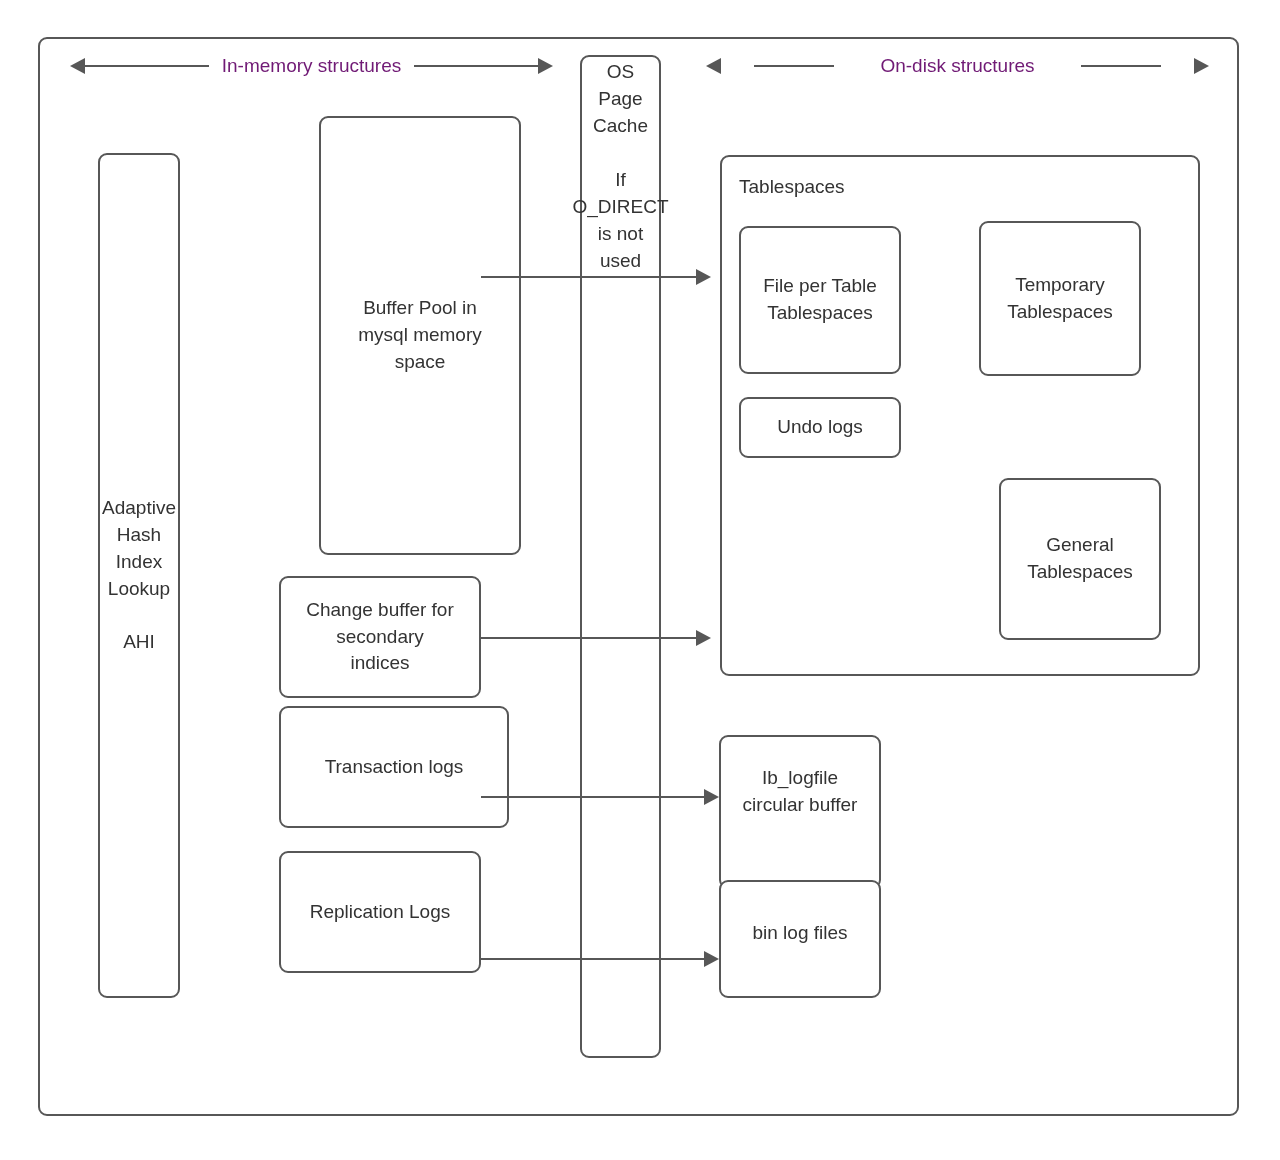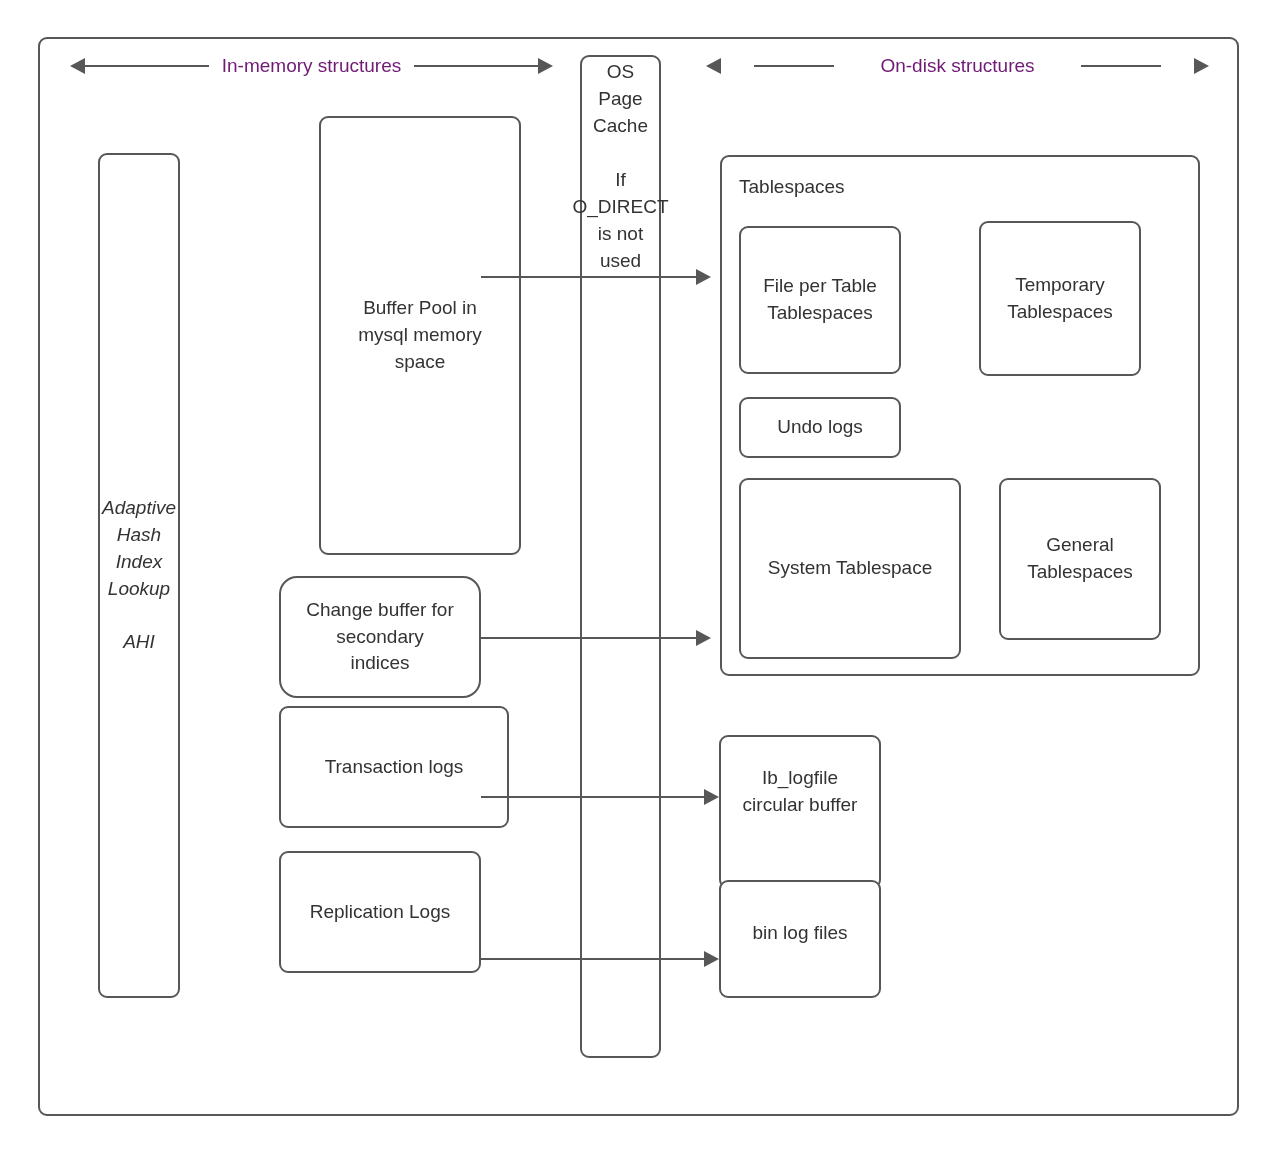--- a/index.html
+++ b/index.html
@@ -91,23 +91,23 @@
   }
   .conn .chead {
     width: 0; height: 0;
     flex: 0 0 auto;
     border-top: 8px solid transparent;
     border-bottom: 8px solid transparent;
     border-left: 15px solid #575757;
   }
   
   #ahi-box            { left: 98px;  top: 153px;  width: 82px;  height: 845px; align-items: center; }
-  #ahi-box .txt       { position: relative; top: 0; font-style: italic; }
+  #ahi-box .txt       { position: relative; top: 0; }
   #buffer-pool-box    { left: 279px; top: 116px;  width: 202px; height: 439px; margin-left: 40px; }
-  #change-buffer-box  { left: 279px; top: 576px;  width: 202px; height: 122px; border-radius: 18px; }
+  #change-buffer-box  { left: 279px; top: 576px;  width: 202px; height: 122px; }
   #transaction-logs-box { left: 279px; top: 706px; width: 230px; height: 122px; }
   #replication-logs-box { left: 279px; top: 851px; width: 202px; height: 122px; }
   #os-page-cache-box  { left: 580px; top: 55px;   width: 81px;  height: 1003px; align-items: flex-start; }
   #tablespaces-group  { left: 720px; top: 155px;  width: 480px; height: 521px;
                         align-items: flex-start; justify-content: flex-start;
                         padding: 17px 0 0 17px; }
   #tablespaces-group .grp-title { font-size: 19px; }
   #file-per-table-box { left: 739px; top: 226px;  width: 162px; height: 148px; }
   #temporary-ts-box   { left: 979px; top: 221px;  width: 162px; height: 155px; }
   #undo-logs-box      { left: 739px; top: 397px;  width: 162px; height: 61px; }
@@ -200,23 +200,20 @@
 
   <div class="box" id="temporary-ts-box">
     <span>Temporary
 Tablespaces</span>
   </div>
 
   <div class="box" id="undo-logs-box">
     <span>Undo logs</span>
   </div>
 
-  <div class="box" id="system-ts-box">
-    <span>System Tablespace</span>
-  </div>
 
   <div class="box" id="general-ts-box">
     <span>General
 Tablespaces</span>
   </div>
 
   <div class="box" id="ib-logfile-box">
     <span>Ib_logfile
 circular buffer</span>
   </div>

